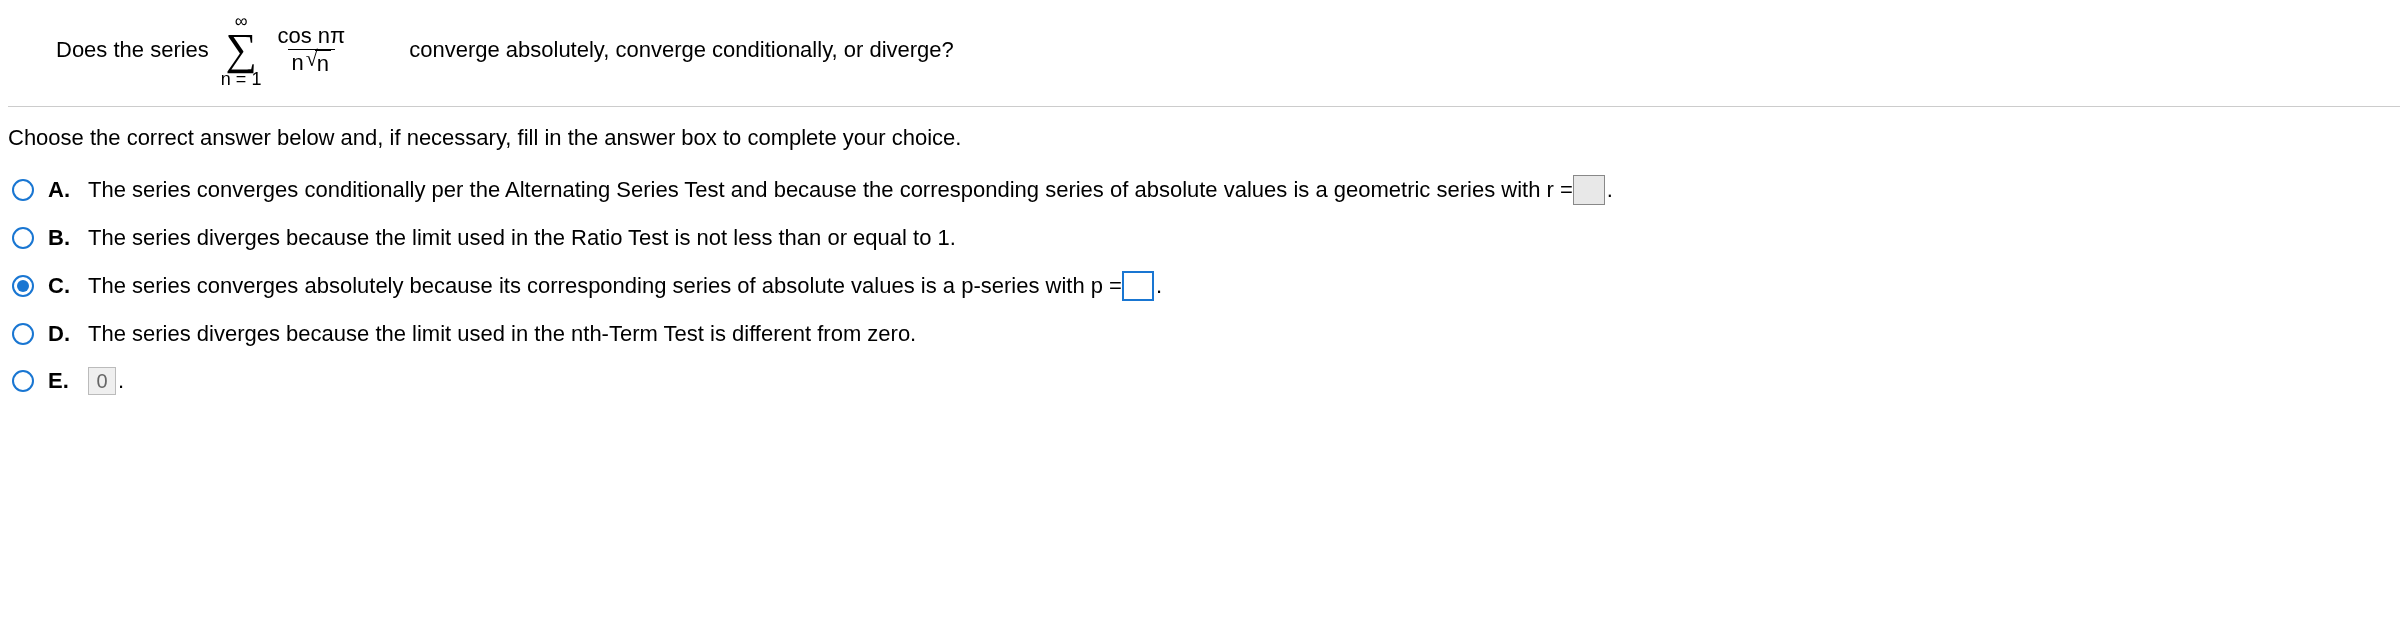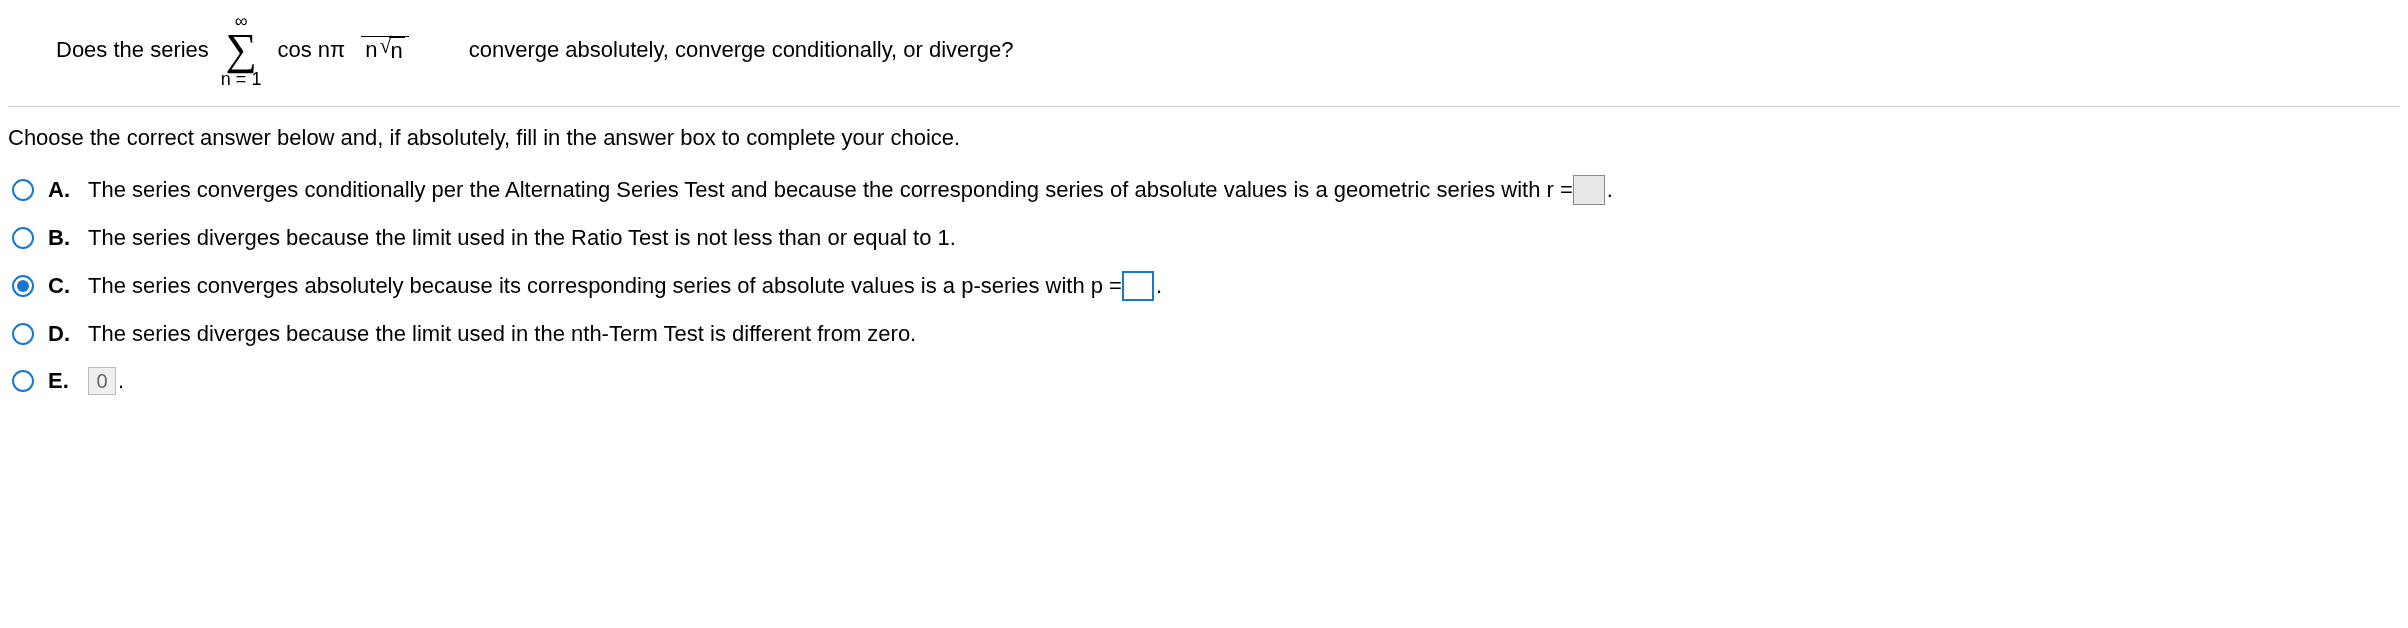--- a/index.html
+++ b/index.html
@@ -37,26 +37,25 @@
     .sigma-symbol {
       font-size: 44px;
       line-height: 0.9;
       font-family: "Times New Roman", serif;
     }
     .sigma-bottom {
       font-size: 18px;
     }
     .fraction {
       display: inline-flex;
-      flex-direction: row;
+      flex-direction: column;
       align-items: center;
       vertical-align: middle;
       margin: 0 12px 0 0;
       font-family: Arial, sans-serif;
-      gap: 12px;
     }
     .frac-num {
       font-size: 22px;
       padding: 0 4px;
       white-space: nowrap;
     }
     .frac-den {
       border-top: 1.5px solid #000;
       font-size: 22px;
       padding: 0 4px 0 4px;
@@ -172,21 +171,21 @@
         <span class="sqrt-sym">√</span>
         <span class="sqrt-vin">n</span>
       </span>
     </span>
   </span>
   <span class="question-text">converge absolutely, converge conditionally, or diverge?</span>
 </div>
 
 <hr class="divider">
 
-<div class="instruction">Choose the correct answer below and, if absolutely, fill in the answer box to complete your choice.</div>
+<div class="instruction">Choose the correct answer below and, if necessary, fill in the answer box to complete your choice.</div>
 
 <div class="choices">
 
   <div class="choice-row">
     <span class="radio"></span>
     <span class="choice-label">A.</span>
     <span class="choice-text">
       <span>The series converges conditionally per the Alternating Series Test and because the corresponding series of absolute values is a geometric series with r =</span>
       <span class="answer-box"></span>
       <span class="period">.</span>

